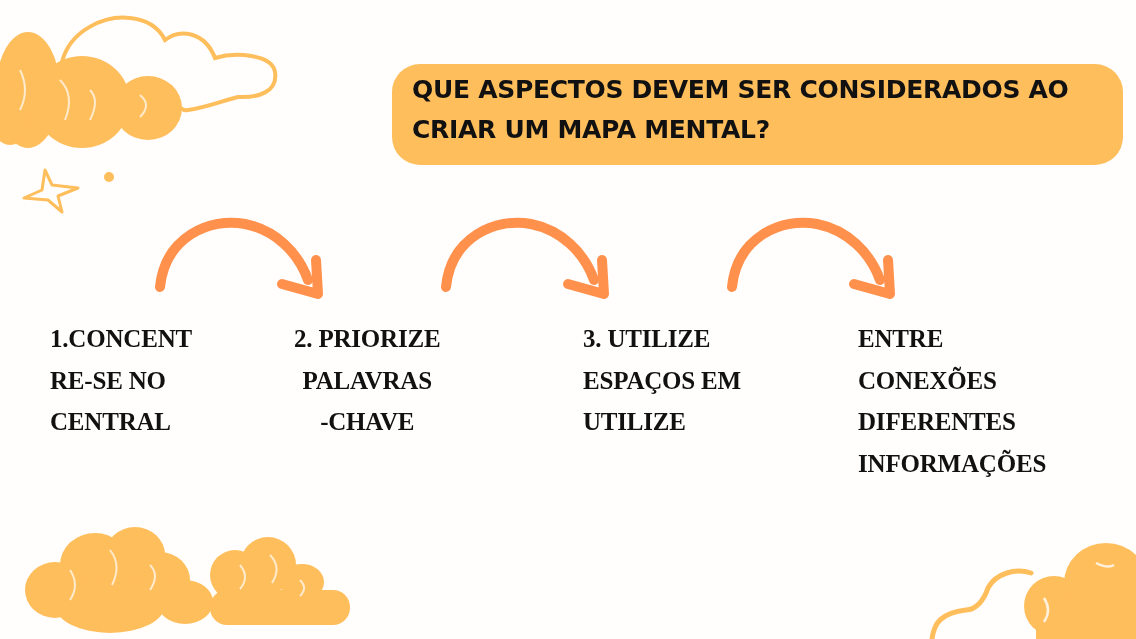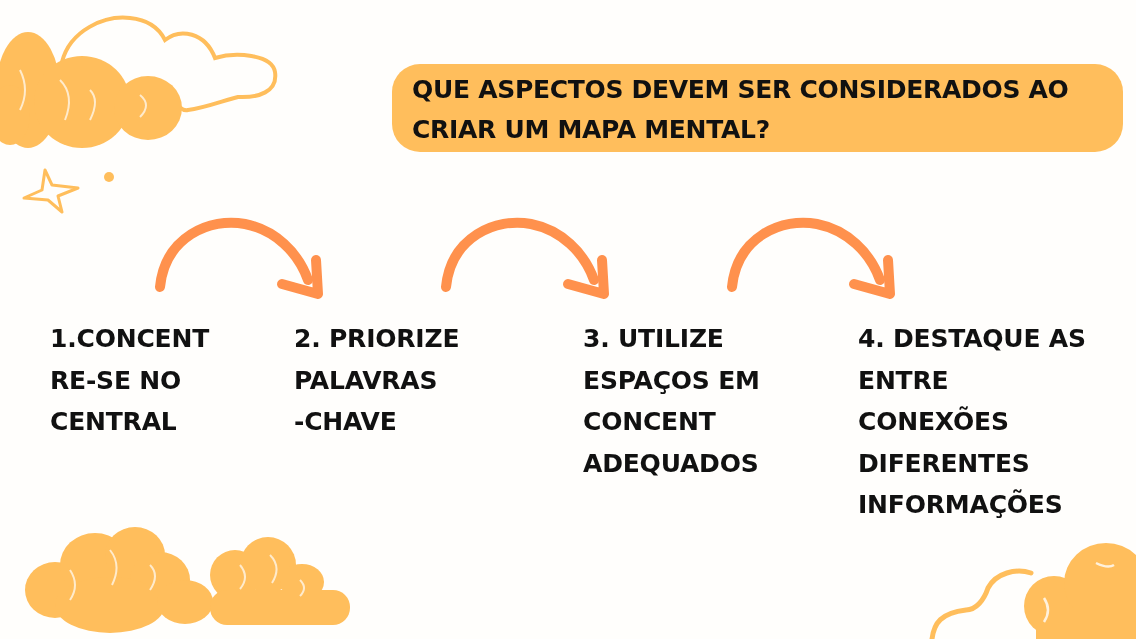--- a/index.html
+++ b/index.html
@@ -3,35 +3,35 @@
   <meta charset="utf-8">
   <style>
     html, body { margin: 0; padding: 0; }
     body {
       width: 1136px; height: 639px; overflow: hidden; position: relative;
       background: #fffefc;
       font-family: "DejaVu Sans", sans-serif;
     }
     .deco { position: absolute; }
     .title-pill {
-      position: absolute; left: 392px; top: 64px; width: 731px; height: 88px;
+      position: absolute; left: 392px; top: 64px; width: 731px; height: 101px;
       background: #ffbe5c; border-radius: 28px;
       box-sizing: border-box; padding: 6px 18px 0 20px;
     }
     .title-line {
       font-family: "DejaVu Sans", sans-serif; font-weight: bold;
       font-size: 25px; line-height: 40px; color: #111; letter-spacing: -0.3px;
       white-space: nowrap;
     }
     .step {
       position: absolute; top: 318px;
       font-family: "DejaVu Sans", sans-serif; font-weight: bold;
       font-size: 25px; line-height: 41.5px; color: #111; letter-spacing: -0.2px;
     }
-    .step-line { white-space: nowrap; }
+    .step-line { white-space: nowrap; font-family: Liberation Serif, serif; }
     .arrow { position: absolute; }
   </style>
 </head>
 <body>
 
 <svg class="deco" style="left:0;top:0" width="290" height="230" viewBox="0 0 290 230">
 
   <path d="M62,62 C70,30 105,15 130,18 C150,20 160,30 165,40 C180,28 205,32 215,58 C235,52 272,54 275,72 C278,92 258,98 238,97 C225,100 205,108 188,110 C180,112 175,100 170,95" fill="none" stroke="#ffbe5c" stroke-width="4" stroke-linecap="round"></path>
 
   <ellipse cx="28" cy="90" rx="32" ry="58" fill="#ffbe5c"></ellipse>
@@ -61,33 +61,31 @@
 <svg class="arrow" style="left:722px;top:212px" width="180" height="92" viewBox="0 0 180 92">
   <path d="M10,75 C15,25 60,5 95,12 C125,18 148,40 158,68" fill="none" stroke="#ff914d" stroke-width="10" stroke-linecap="round"></path>
   <path d="M132,72 L168,82 L166,48" fill="none" stroke="#ff914d" stroke-width="10" stroke-linecap="round" stroke-linejoin="round"></path>
 </svg>
 
 <div class="step" style="left:50px;">
   <div class="step-line">1.CONCENT</div>
   <div class="step-line">RE-SE NO</div>
   <div class="step-line">CENTRAL</div>
 </div>
-<div class="step" style="left:294px;">
+<div class="step" style="left:294px;text-align:center;">
   <div class="step-line">2. PRIORIZE</div>
   <div class="step-line">PALAVRAS</div>
   <div class="step-line">-CHAVE</div>
 </div>
 <div class="step" style="left:583px;">
   <div class="step-line">3. UTILIZE</div>
   <div class="step-line">ESPAÇOS EM</div>
-  <div class="step-line">CONCENT</div>
-  <div class="step-line">ADEQUADOS</div>
+  <div class="step-line">UTILIZE</div>
 </div>
 <div class="step" style="left:858px;">
-  <div class="step-line">4. DESTAQUE AS</div>
   <div class="step-line">ENTRE</div>
   <div class="step-line">CONEXÕES</div>
   <div class="step-line">DIFERENTES</div>
   <div class="step-line">INFORMAÇÕES</div>
 </div>
 
 <svg class="deco" style="left:0;top:510px" width="360" height="129" viewBox="0 0 360 129">
   <ellipse cx="55" cy="80" rx="30" ry="28" fill="#ffbe5c"></ellipse>
   <ellipse cx="95" cy="55" rx="35" ry="32" fill="#ffbe5c"></ellipse>
   <ellipse cx="135" cy="45" rx="30" ry="28" fill="#ffbe5c"></ellipse>

